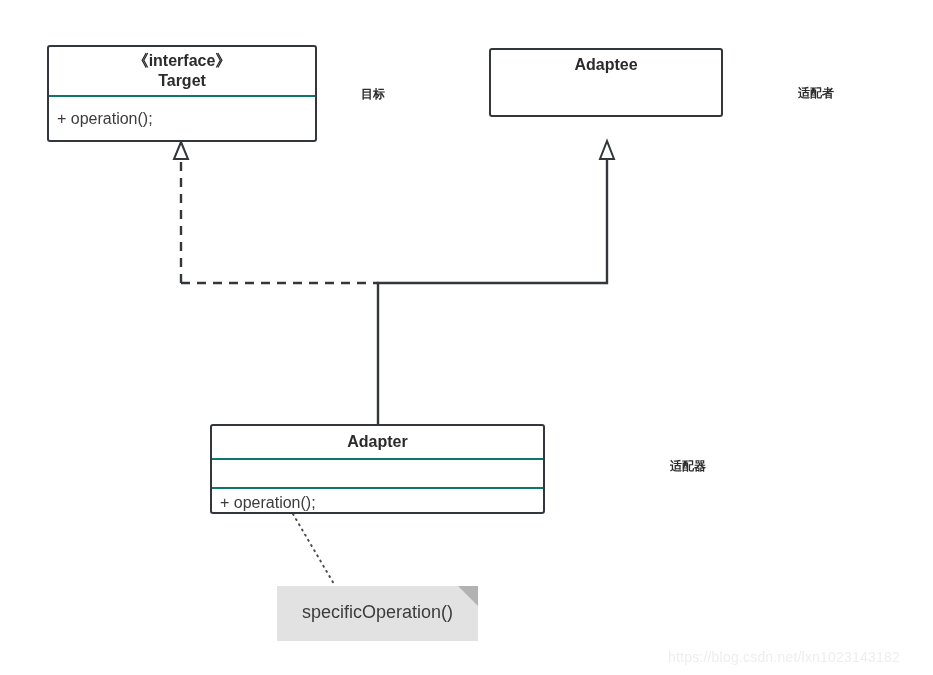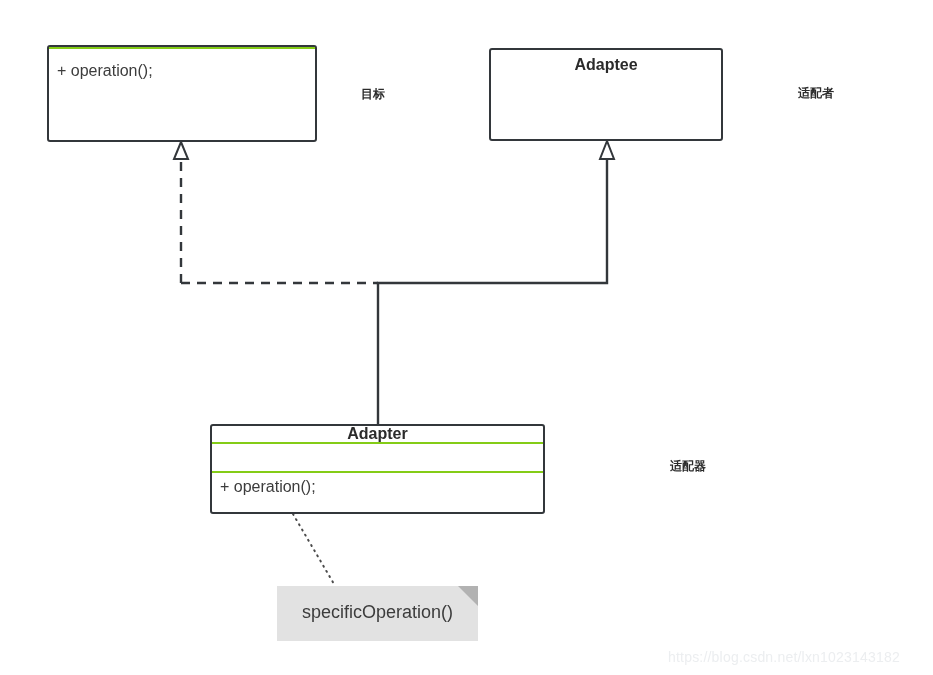--- a/index.html
+++ b/index.html
@@ -28,21 +28,21 @@
     border: 2px solid #33373b;
     border-radius: 3px;
   }
   .uml-compartment {
     box-sizing: border-box;
     display: flex;
     align-items: center;
     overflow: hidden;
   }
   .compartment-divider {
-    border-top: 2px solid #84cc16;
+    border-top: 2px solid #0f766e;
   }
   .uml-title {
     justify-content: center;
     flex-direction: column;
     text-align: center;
     font-weight: bold;
     font-size: 16px;
     line-height: 20px;
     color: #2b2b2b;
   }
@@ -131,31 +131,35 @@
     </g>
 
     
     <path d="M 378 283 L 378 424" stroke="#33373b" stroke-width="2.4" fill="none" stroke-linecap="butt"></path>
 
      note (fine dotted) --&gt;
     <path d="M 293 514 L 334 584" stroke="#4a4a4a" stroke-width="2" fill="none" stroke-dasharray="1 5" stroke-linecap="round"></path>
   </svg>
 
   <div class="uml-box" style="left:47px; top:45px; width:270px; height:97px;">
+    <div class="uml-compartment uml-title" style="height:48px;">
+      <div class="uml-stereotype">《interface》</div>
+      <div>Target</div>
+    </div>
     <div class="uml-compartment uml-member compartment-divider" style="height:45px;">+ operation();</div>
   </div>
 
-  <div class="uml-box" style="left:489px; top:48px; width:234px; height:93px;">
+  <div class="uml-box" style="left:489px; top:48px; width:234px; height:69px;">
     <div class="uml-compartment uml-title" style="height:30px;">
       <div>Adaptee</div>
     </div>
   </div>
 
   <div class="uml-box" style="left:210px; top:424px; width:335px; height:90px;">
-    <div class="uml-compartment uml-title" style="height:16px;">
+    <div class="uml-compartment uml-title" style="height:32px;">
       <div>Adapter</div>
     </div>
     <div class="uml-compartment uml-member compartment-divider" style="height:29px;"></div>
     <div class="uml-compartment uml-member compartment-divider" style="height:29px;">+ operation();</div>
   </div>
 
   <div class="uml-note" style="left:277px; top:586px; width:201px; height:55px;">
     <span class="uml-note-fold"></span>
     <span class="uml-note-text">specificOperation()</span>
   </div>

